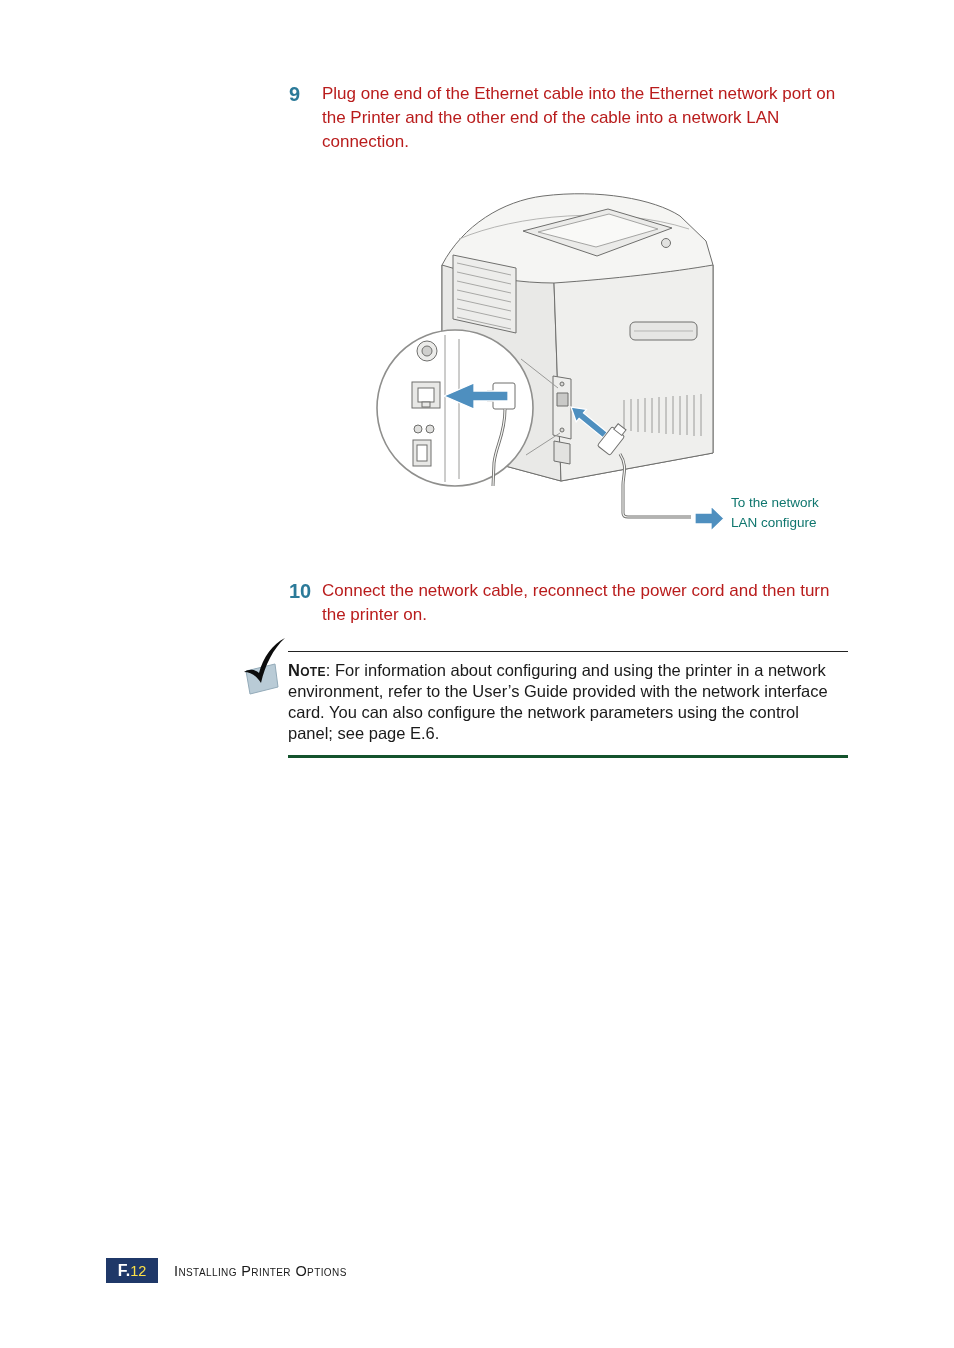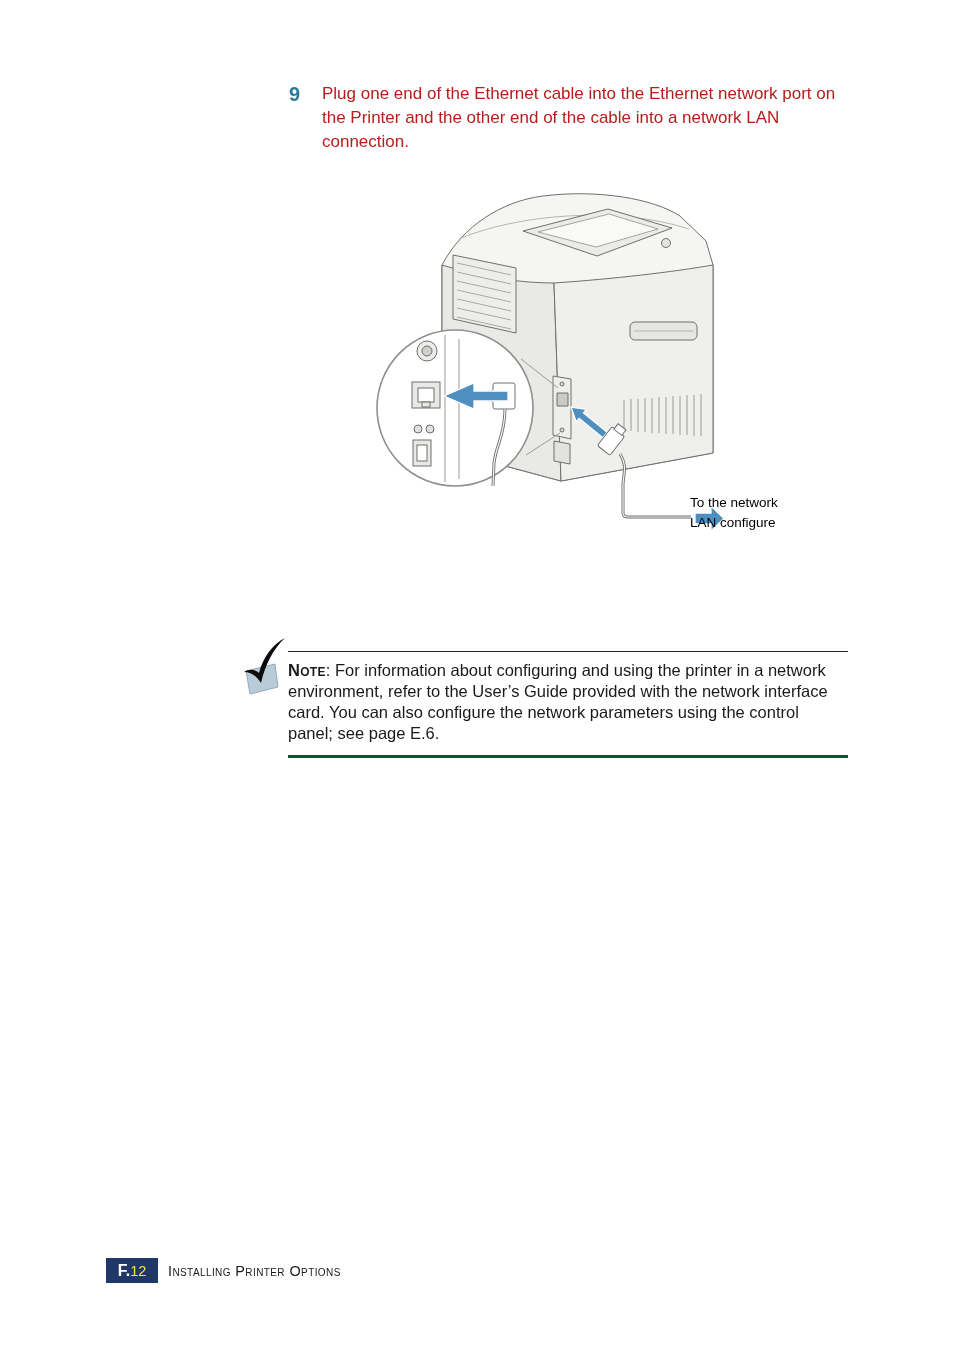--- a/index.html
+++ b/index.html
@@ -22,22 +22,22 @@
     line-height:24px;
   }
   .step-text{
     flex:1;
     font-size:17px;line-height:24px;
     color:#b91c1c;
   }
   
   .illustration{position:absolute;left:375px;top:183px;width:470px;height:352px;}
   .callout-label{
-    position:absolute;left:690px;top:493px;
-    font-size:13.5px;line-height:20px;color:#000000;
+    position:absolute;left:731px;top:493px;
+    font-size:13.5px;line-height:20px;color:#0f766e;
     white-space:nowrap;
   }
   .arrow-blue{fill:var(--arrow-blue,#4E8FBF);stroke:#ffffff;stroke-width:1.3;}
   
   .note{position:absolute;left:237px;top:651px;width:611px;}
   .note-icon{position:absolute;left:0;top:-14px;width:50px;height:58px;}
   .note-body{
     margin-left:51px;width:560px;box-sizing:border-box;
     border-top:1px solid #222;border-bottom:3px solid #14532d;
     padding:8px 0 11px 0;
@@ -52,21 +52,21 @@
   .footer{position:absolute;left:106px;top:1258px;display:flex;align-items:center;}
   .badge{
     display:inline-flex;align-items:baseline;justify-content:center;
     width:52px;height:25px;line-height:25px;
     background:var(--badge-bg,#1F3868);
     color:#ffffff;
   }
   .badge b{font-size:16px;font-weight:bold;line-height:25px;}
   .badge .badge-num{font-size:14.5px;color:#fde047;line-height:25px;}
   .footer-title{
-    margin-left:10px;
+    margin-left:16px;
     font-variant:small-caps;
     font-size:14.5px;letter-spacing:0.4px;color:#1a1a1a;
   }
 </style>
 </head>
 <body>
 
 <div class="page">
 
   <div class="step step-9">
@@ -128,20 +128,24 @@
       <path d="M245,271 C253,283 248,292 248,302 L248,330 Q248,334 253,334 L316,334" fill="none" stroke="#f7f7f5" stroke-width="1.2"></path>
       <polygon class="arrow-blue" points="320,330 336,330 336,323 349,335.5 336,348 336,341 320,341"></polygon>
     </svg>
   </div>
 
   <div class="callout-label">
     <div>To the network</div>
     <div>LAN configure</div>
   </div>
 
+  <div class="step step-10">
+    <span class="step-num">10</span>
+    <div class="step-text">Connect the network cable, reconnect the power cord and then turn the printer on.</div>
+  </div>
 
   <div class="note">
     <div class="note-icon">
       <svg width="50" height="58" viewBox="0 0 50 58">
         <path d="M9,34 L38,27 L41,50 L13,57 Z" fill="#b9cbd6" stroke="#93aab8" stroke-width="1"></path>
         <path d="M7,35 C14,35 20,39 24,46 C28,28 36,12 48,1 C36,7 26,20 22,36 C18,32 12,32 7,35 Z" fill="#0c0c0c"></path>
       </svg>
     </div>
     <div class="note-body"><span class="note-label">Note</span><span>: For information about configuring and using the printer in a network environment, refer to the User’s Guide provided with the network interface card. You can also configure the network parameters using the control panel; see page E.6.</span></div>
   </div>

